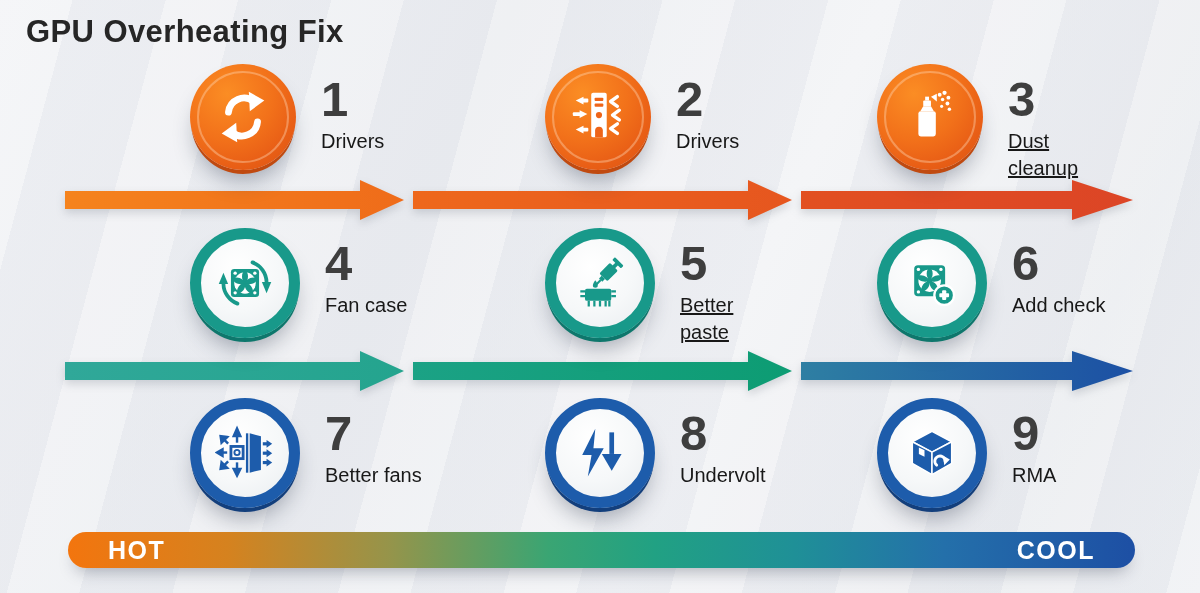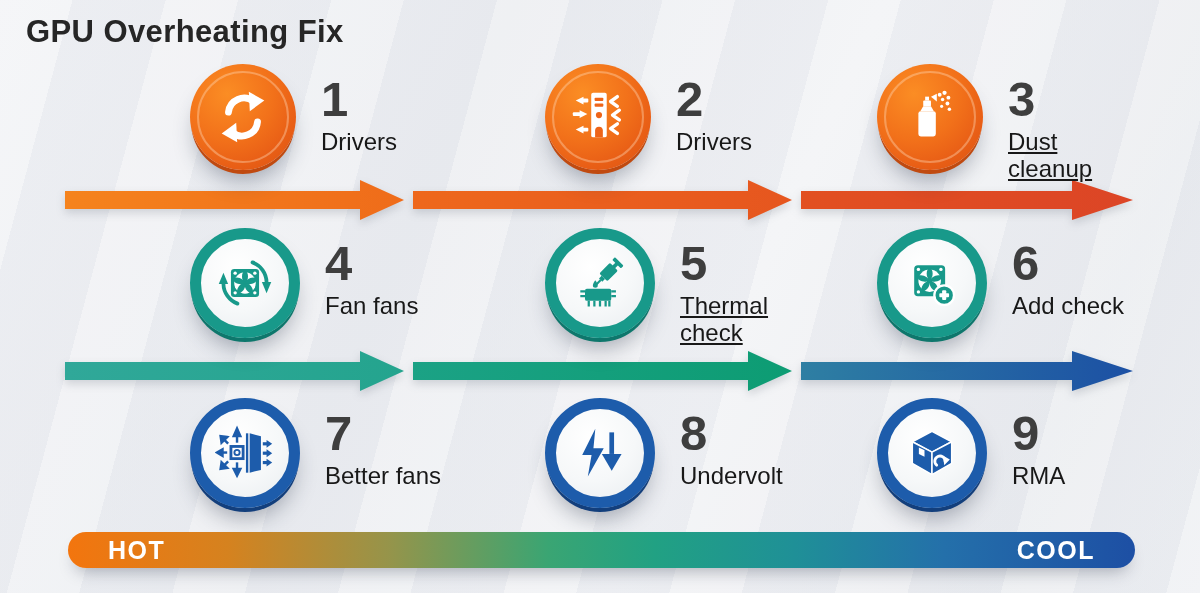--- a/index.html
+++ b/index.html
@@ -42,21 +42,21 @@
   .badge.teal{
     border:11px solid #18998a;
     box-shadow:0 5px 0 -1px #0e776c, 0 16px 22px -6px rgba(40,50,70,.38);
   }
   .badge.blue{
     border:11px solid #1d5cab;
     box-shadow:0 5px 0 -1px #133f7c, 0 16px 22px -6px rgba(40,50,70,.38);
   }
   .info{padding-top:11px;}
   .num{font-size:49px;font-weight:800;color:#3e3e3e;line-height:1.02;}
-  .label{font-size:24px;color:#181818;line-height:27px;margin-top:3px;max-width:170px;}
+  .label{font-size:20px;color:#181818;line-height:27px;margin-top:3px;max-width:170px;}
   .label.narrow{max-width:92px;text-decoration:underline;}
   
   .scalebar{
     position:absolute;left:68px;top:532px;width:1067px;height:36px;
     border-radius:18px;box-sizing:border-box;
     display:flex;align-items:center;justify-content:space-between;
     padding:16px 40px;
     color:#fff;font-size:25px;font-weight:700;letter-spacing:1.5px;
     background:linear-gradient(90deg,
       #f3750e 0%, #d5821f 15%, #96944a 30%, #3aa573 45%,
@@ -200,21 +200,21 @@
         <g fill="#fff">
           <circle cx="21.5" cy="21.5" r="1.8"></circle>
             <circle cx="42.5" cy="21.5" r="1.8"></circle>
           <circle cx="21.5" cy="42.5" r="1.8"></circle>
             <circle cx="42.5" cy="42.5" r="1.8"></circle>
         </g>
       </svg>
     </div>
     <div class="info">
       <div class="num">4</div>
-      <div class="label">Fan fans</div>
+      <div class="label">Fan case</div>
     </div>
   </div>
 
   <div class="step r2 c2">
     <div class="badge ring teal">
       <svg width="60" height="60" viewBox="0 0 64 64">
         <g transform="rotate(45 38 20)" fill="#18998a">
           <rect x="34" y="2" width="13" height="4" rx="1"></rect>
           <rect x="38.5" y="5" width="4" height="6"></rect>
           <rect x="34.5" y="10" width="12" height="16" rx="1.5"></rect>
@@ -224,21 +224,21 @@
         <path d="M27 29 c3.5 4.5 3.5 8 0 8 c-3.5 0 -3.5 -3.5 0 -8" fill="#18998a"></path>
         <rect x="16" y="38" width="28" height="13" rx="2" fill="#18998a"></rect>
         <g stroke="#18998a" stroke-width="2.4">
           <path d="M20 51 v6 M26 51 v6 M32 51 v6 M38 51 v6 M42 51 v6"></path>
           <path d="M16 41 h-5 M16 46 h-5 M44 41 h5 M44 46 h5"></path>
         </g>
       </svg>
     </div>
     <div class="info">
       <div class="num">5</div>
-      <div class="label narrow">Thermal check</div>
+      <div class="label narrow">Better paste</div>
     </div>
   </div>
 
   <div class="step r2 c3">
     <div class="badge ring teal">
       <svg width="60" height="60" viewBox="0 0 64 64">
         <rect x="13" y="13" width="33" height="33" rx="4" fill="#18998a"></rect>
         <circle cx="29.5" cy="29.5" r="12" fill="#fff"></circle>
         <g fill="#18998a">
           <circle cx="29.5" cy="29.5" r="3"></circle>

